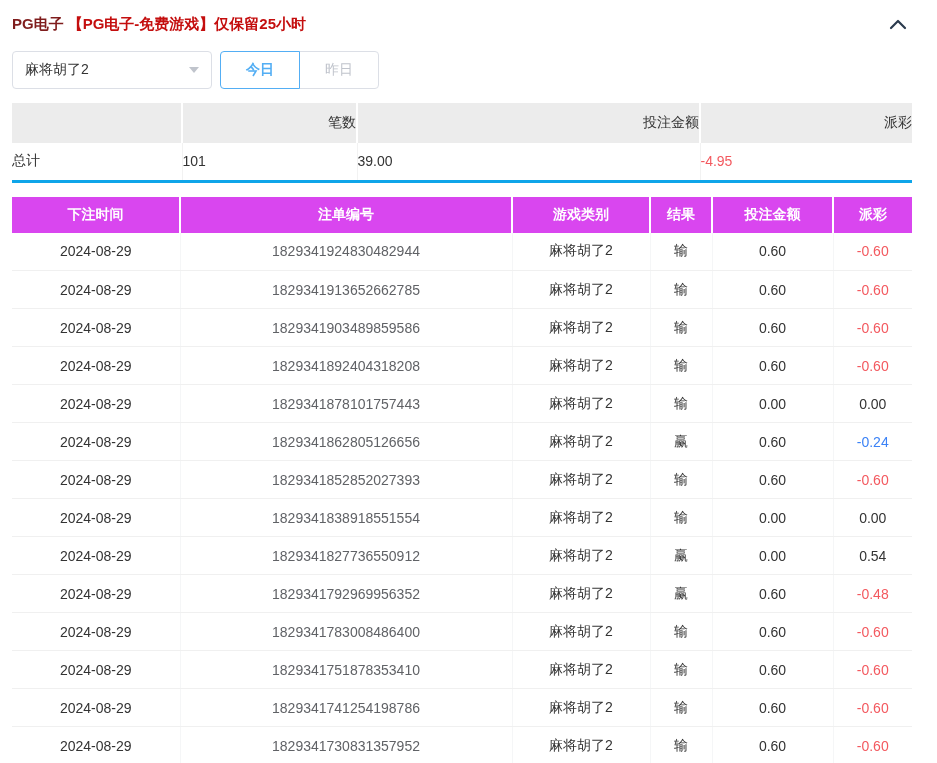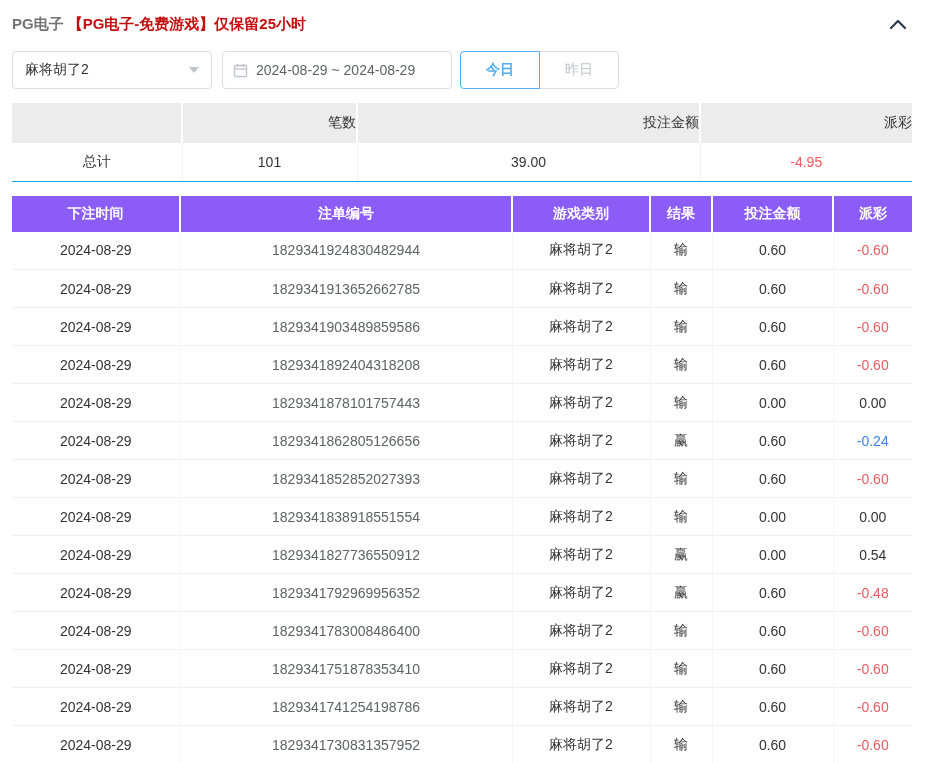--- a/index.html
+++ b/index.html
@@ -1,20 +1,20 @@
 <!DOCTYPE html>
 <html><head>
 <meta charset="utf-8">
 <style>
   * { box-sizing: border-box; margin: 0; padding: 0; }
   html, body { width: 937px; height: 763px; overflow: hidden; background: #fff;
     font-family: "Liberation Sans", sans-serif; font-size: 14px; color: #333; }
 
   .panel-header { display: flex; align-items: center; padding: 15px 30px 9px 12px; }
-  .panel-title { font-size: 15px; font-weight: bold; color: #737373; text-align: right; }
+  .panel-title { font-size: 15px; font-weight: bold; color: #7f1d1d; text-align: right; }
   .panel-notice { font-size: 15px; font-weight: bold; color: #c40e0e; margin-left: 4px; }
   .collapse-btn { margin-left: auto; cursor: pointer; display: flex; align-items: center; }
 
   .filter-row { display: flex; align-items: center; margin: 8px 12px 0 12px; }
   .select-box { width: 200px; height: 38px; border: 1px solid #dcdfe6; border-radius: 4px;
     display: flex; align-items: center; padding: 0 12px; cursor: pointer; background: #fff; }
   .select-caret { margin-left: auto; width: 0; height: 0; border-left: 5px solid transparent;
     border-right: 5px solid transparent; border-top: 6px solid #c0c4cc; }
   .date-box { width: 230px; height: 38px; border: 1px solid #dcdfe6; border-radius: 4px;
     display: flex; align-items: center; padding: 0 10px; margin-left: 10px; color: #606266;
@@ -29,26 +29,26 @@
   .quick-btn.active { color: #53aef4; border-color: #53aef4; z-index: 2; font-weight: bold; }
   .search-btn { width: 80px; height: 38px; background: #53aef4; border: none; border-radius: 4px;
     color: #fff; font-size: 14px; margin-left: 10px; cursor: pointer;
     font-family: "Liberation Sans", sans-serif; }
 
   table { border-collapse: collapse; table-layout: fixed; width: 900px; margin: 0 0 0 12px; }
   .summary-table { margin-top: 14px; }
   .summary-table th { background: #ececec; height: 40px; font-weight: normal; text-align: right;
     border-right: 2px solid #fff; color: #333; }
   .summary-table th:last-child { border-right: none; }
-  .summary-table td { height: 38px; text-align: center; border-bottom: 1px solid #0ea5e9;
+  .summary-table td { height: 38px; border-bottom: 3px solid #0ea5e9;
     border-right: 1px solid #f2f2f2; background: #fff; }
   .summary-table td:last-child { border-right: none; }
 
   .main-table { margin-top: 14px; }
-  .main-table th { background: #8b5cf6; color: #fff; font-weight: bold; height: 36px;
+  .main-table th { background: #d946ef; color: #fff; font-weight: bold; height: 36px;
     text-align: center; border-right: 2px solid #fff; }
   .main-table th:last-child { border-right: none; }
   .main-table td { height: 38px; text-align: center; border-bottom: 1px solid #f0f0f0;
     border-right: 1px solid #f5f6f7; background: #fff; }
   .main-table td:last-child { border-right: none; }
   .cell-id { color: #606266; }
 </style>
 </head>
 <body>
 
@@ -59,31 +59,20 @@
     <svg width="18" height="11" viewBox="0 0 18 11">
       <polyline points="2,9 9,2 16,9" fill="none" stroke="#2b3b4e" stroke-width="2.2" stroke-linecap="round" stroke-linejoin="round"></polyline>
     </svg>
   </span>
 </div>
 
 <div class="filter-row">
   <div class="select-box">
     <span>麻将胡了2</span>
     <span class="select-caret"></span>
-  </div>
-  <div class="date-box">
-    <span class="cal">
-      <svg width="15" height="15" viewBox="0 0 15 15">
-        <rect x="1.5" y="2.5" width="12" height="11" rx="1" fill="none" stroke="#c0c4cc" stroke-width="1.4"></rect>
-        <line x1="1.5" y1="6" x2="13.5" y2="6" stroke="#c0c4cc" stroke-width="1.4"></line>
-        <line x1="4.5" y1="1" x2="4.5" y2="4" stroke="#c0c4cc" stroke-width="1.4"></line>
-        <line x1="10.5" y1="1" x2="10.5" y2="4" stroke="#c0c4cc" stroke-width="1.4"></line>
-      </svg>
-    </span>
-    <span>2024-08-29 ~ 2024-08-29</span>
   </div>
   <div class="btn-group">
     <button class="quick-btn active">今日</button>
     <button class="quick-btn">昨日</button>
   </div>
 </div>
 
 <table class="summary-table">
   <colgroup>
       <col style="width:170px">

